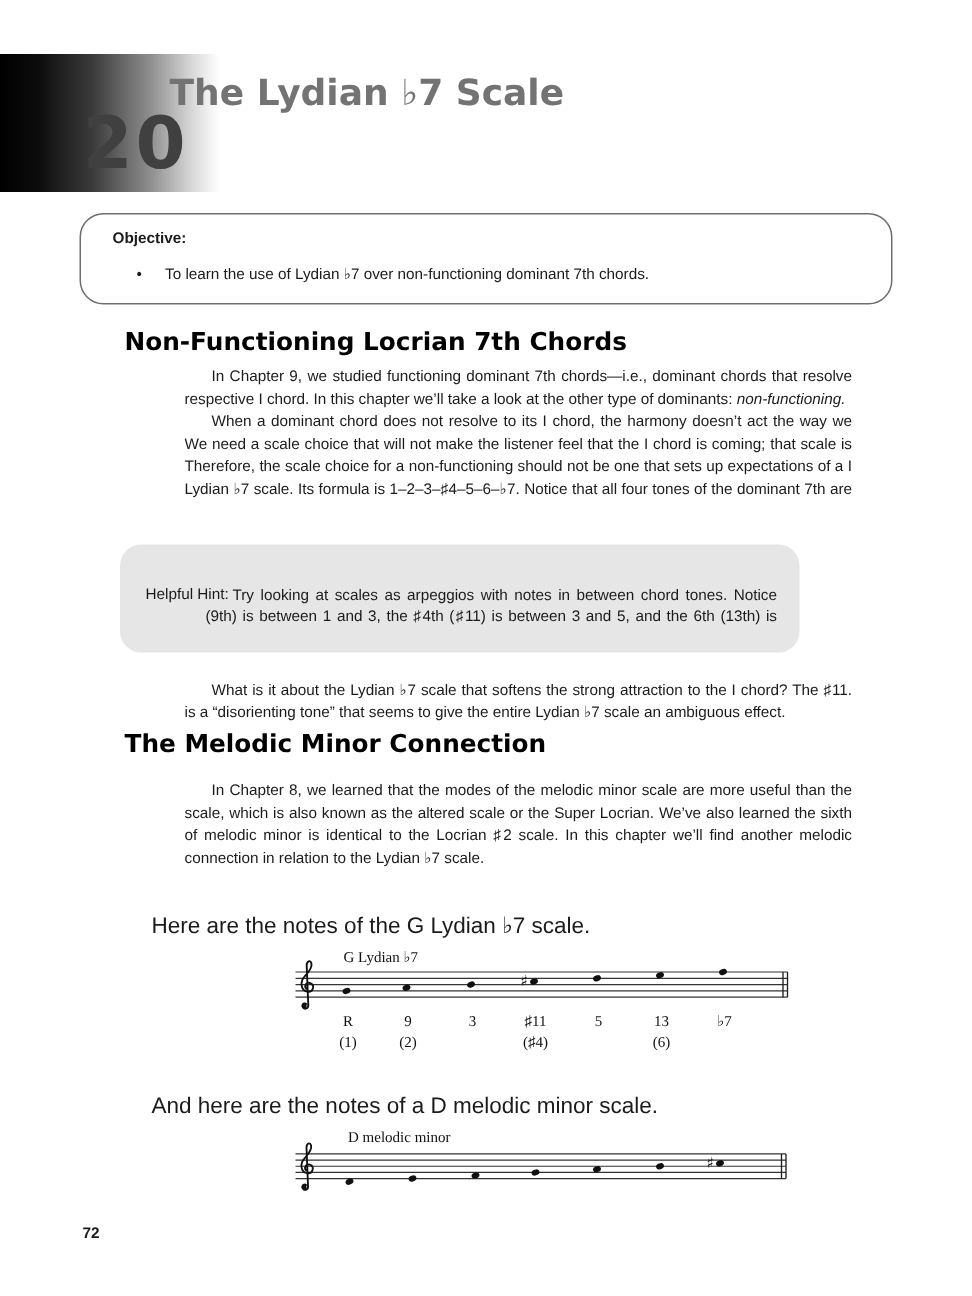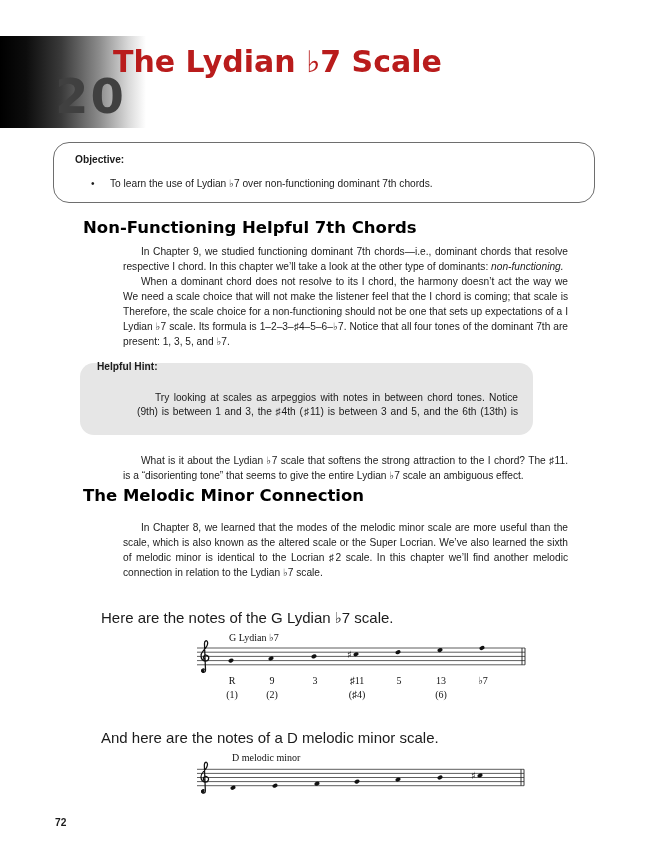--- a/index.html
+++ b/index.html
@@ -6,21 +6,21 @@
   body { width: 648px; height: 864px; position: relative; overflow: hidden;
          font-family: "Liberation Sans", sans-serif; color: #1b1b1b; }
   .abs { position: absolute; }
 
   
   .banner { left: 0; top: 36px; width: 146px; height: 92px;
             background: linear-gradient(to right, #000 0%, #0d0d0d 18%, #3a3a3a 42%, #8c8c8c 68%, #d9d9d9 88%, #fff 100%); }
   .chap-num { left: 55px; top: 72px; font-family: "DejaVu Sans", sans-serif; font-weight: bold;
               font-size: 48px; line-height: 48px; color: #404040; letter-spacing: 2px; }
   .chap-title { left: 113px; top: 47px; font-family: "DejaVu Sans", sans-serif; font-weight: bold;
-                font-size: 30px; line-height: 30px; color: #b91c1c; white-space: nowrap; }
+                font-size: 24px; line-height: 30px; color: #737373; white-space: nowrap; }
 
   
   .objective { left: 53px; top: 142px; width: 540px; height: 59px; border: 1.3px solid #6e6e6e;
                border-radius: 16px; }
   .obj-label { left: 75px; top: 151.5px; font-weight: bold; font-size: 10.2px; line-height: 15px; }
   .obj-bullet { left: 91px; top: 175.5px; font-size: 10.2px; line-height: 15px; }
   .obj-text { left: 110px; top: 175.5px; font-size: 10.2px; line-height: 15px; white-space: nowrap; text-align: center; }
 
   
   .heading { left: 83px; font-family: "DejaVu Sans", sans-serif; font-weight: bold; font-size: 16.5px;
@@ -28,21 +28,21 @@
 
   
   .para { left: 83px; width: 485px; font-size: 10.2px; }
   .ln { height: 15px; line-height: 15px; overflow: hidden; text-align: justify; text-align-last: justify; margin-left: 40px; }
   .ln.last { text-align: center; text-align-last: left; }
   .ln.indent { text-indent: 18px; }
   em { font-style: italic; }
 
   
   .hint { left: 80px; top: 363px; width: 453px; height: 72px; background: #e6e6e6; border-radius: 14px; }
-  .hint-title { left: 97px; top: 359px; font-weight: bold; font-size: 10.2px; line-height: 15px; }
+  .hint-title { left: 97px; top: 389px; font-weight: normal; font-size: 10.2px; line-height: 15px; }
   .hint-body { left: 97px; top: 390.5px; width: 421px; font-size: 10.2px; }
   .hint-body .ln { height: 14px; line-height: 14px; }
 
   .intro { left: 101px; font-size: 15px; line-height: 15px; white-space: nowrap; }
   .page-num { left: 55px; top: 814.5px; font-weight: bold; font-size: 10.2px; line-height: 15px; }
 
   svg.staff { position: absolute; left: 0; top: 0; width: 648px; height: 864px; overflow: visible; }
   svg.staff text { font-family: "Liberation Serif", serif; fill: #111; }
 </style>
 </head>
@@ -50,30 +50,29 @@
 
 <div class="abs banner"></div>
 <div class="abs chap-num">20</div>
 <div class="abs chap-title">The Lydian ♭7 Scale</div>
 
 <div class="abs objective"></div>
 <div class="abs obj-label">Objective:</div>
 <div class="abs obj-bullet">•</div>
 <div class="abs obj-text">To learn the use of Lydian ♭7 over non-functioning dominant 7th chords.</div>
 
-<div class="abs heading" style="top:219px">Non-Functioning Helpful 7th Chords</div>
+<div class="abs heading" style="top:219px">Non-Functioning Locrian 7th Chords</div>
 
 <div class="abs para" style="top:243.5px">
   <div class="ln indent">In Chapter 9, we studied functioning dominant 7th chords—i.e., dominant chords that resolve to their</div>
   <div class="ln last"><span>respective I chord. In this chapter we’ll take a look at the other type of dominants: </span><em>non-functioning.</em></div>
   <div class="ln indent">When a dominant chord does not resolve to its I chord, the harmony doesn’t act the way we expect.</div>
   <div class="ln">We need a scale choice that will not make the listener feel that the I chord is coming; that scale is the</div>
   <div class="ln">Therefore, the scale choice for a non-functioning should not be one that sets up expectations of a I chord.</div>
   <div class="ln">Lydian ♭7 scale. Its formula is 1–2–3–♯4–5–6–♭7. Notice that all four tones of the dominant 7th are</div>
-  <div class="ln last">present: 1, 3, 5, and ♭7.</div>
 </div>
 
 <div class="abs hint"></div>
 <div class="abs hint-title">Helpful Hint:</div>
 <div class="abs hint-body">
   <div class="ln indent">Try looking at scales as arpeggios with notes in between chord tones. Notice that the 2nd</div>
   <div class="ln">(9th) is between 1 and 3, the ♯4th (♯11) is between 3 and 5, and the 6th (13th) is between 5 and</div>
 </div>
 
 <div class="abs para" style="top:452.5px">

